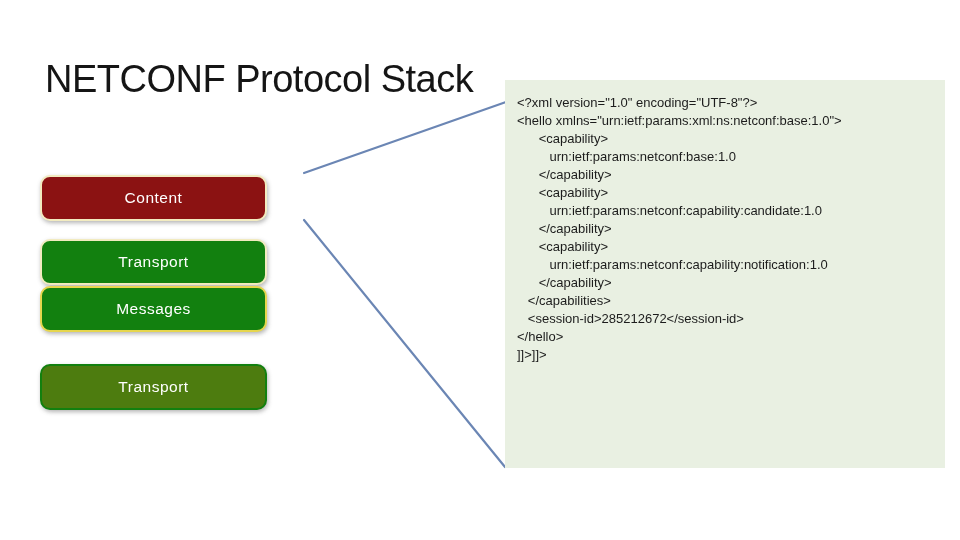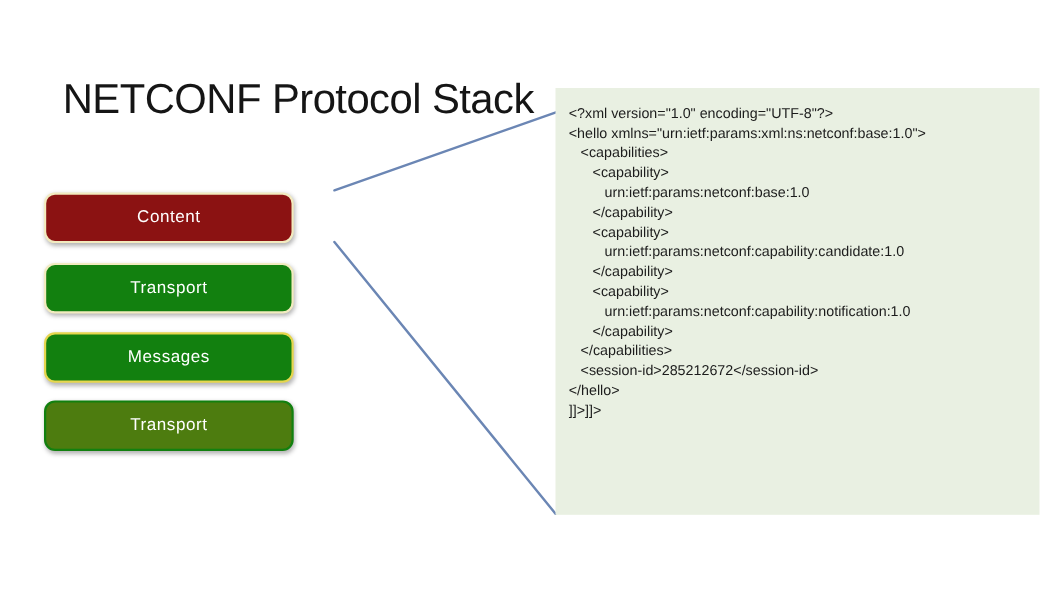--- a/index.html
+++ b/index.html
@@ -12,21 +12,21 @@
     position: relative;
     width: 960px;
     height: 540px;
     background: #ffffff;
     overflow: hidden;
   }
   .slide-title {
     position: absolute;
     left: 45px;
     top: 58px;
-    margin: 12px;
+    margin: 0;
     font-size: 38px;
     font-weight: 400;
     letter-spacing: -0.5px;
     color: #151515;
     white-space: nowrap;
   }
   .callout-svg {
     position: absolute;
     left: 0;
     top: 0;
@@ -53,21 +53,21 @@
     justify-content: center;
     box-shadow: 1px 2px 4px rgba(90,90,90,0.45);
   }
   .layer span {
     color: #ffffff;
     font-size: 15.5px;
     letter-spacing: 0.5px;
   }
   .layer-0 { top: 0px; }
   .layer-1 { top: 64px; }
-  .layer-2 { top: 127px; }
+  .layer-2 { top: 111px; }
   .layer-3 { top: 189px; }
   .code-panel {
     position: absolute;
     left: 505px;
     top: 80px;
     width: 440px;
     height: 388px;
     background: #e9f0e2;
     box-sizing: border-box;
     padding: 14px 8px 0 12px;
@@ -104,21 +104,20 @@
       <span>Messages</span>
     </div>
     <div class="layer layer-3" style="background: #4d7c0f; border-color: rgb(18, 128, 15);">
       <span>Transport</span>
     </div>
   </div>
 
   <div class="code-panel" style="background: rgb(233, 240, 226);">
     <div class="code-line">&lt;?xml version="1.0" encoding="UTF-8"?&gt;</div>
     <div class="code-line">&lt;hello xmlns="urn:ietf:params:xml:ns:netconf:base:1.0"&gt;</div>
-    <div class="code-line">   &lt;capabilities&gt;</div>
     <div class="code-line">      &lt;capability&gt;</div>
     <div class="code-line">         urn:ietf:params:netconf:base:1.0</div>
     <div class="code-line">      &lt;/capability&gt;</div>
     <div class="code-line">      &lt;capability&gt;</div>
     <div class="code-line">         urn:ietf:params:netconf:capability:candidate:1.0</div>
     <div class="code-line">      &lt;/capability&gt;</div>
     <div class="code-line">      &lt;capability&gt;</div>
     <div class="code-line">         urn:ietf:params:netconf:capability:notification:1.0</div>
     <div class="code-line">      &lt;/capability&gt;</div>
     <div class="code-line">   &lt;/capabilities&gt;</div>

